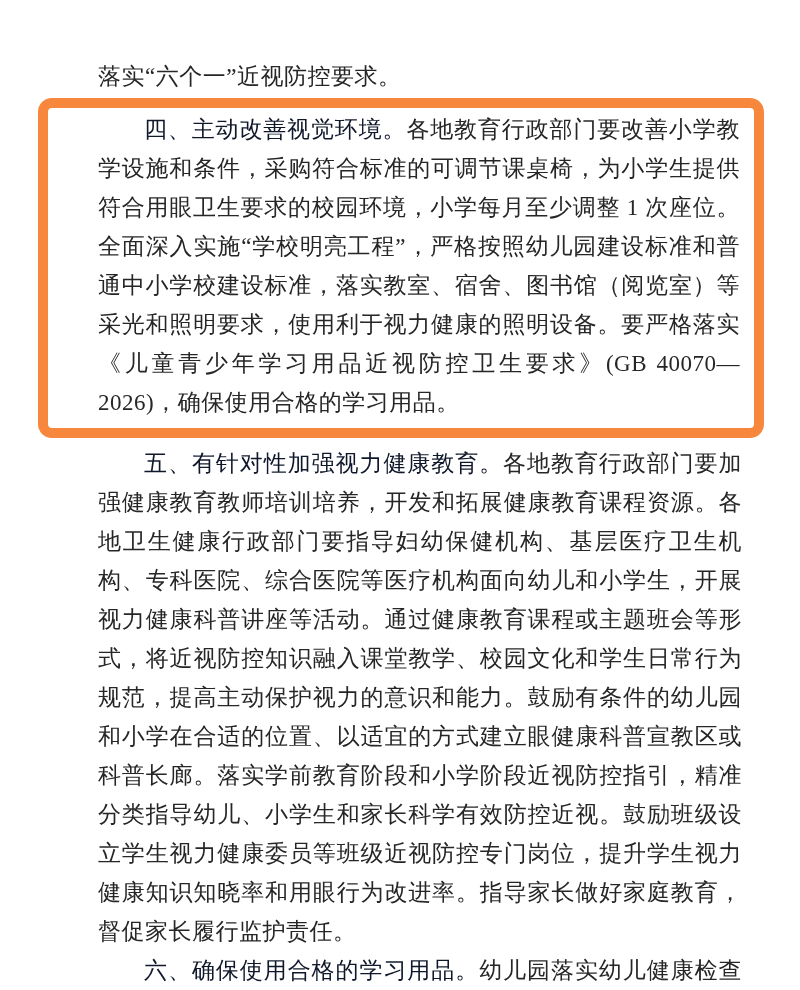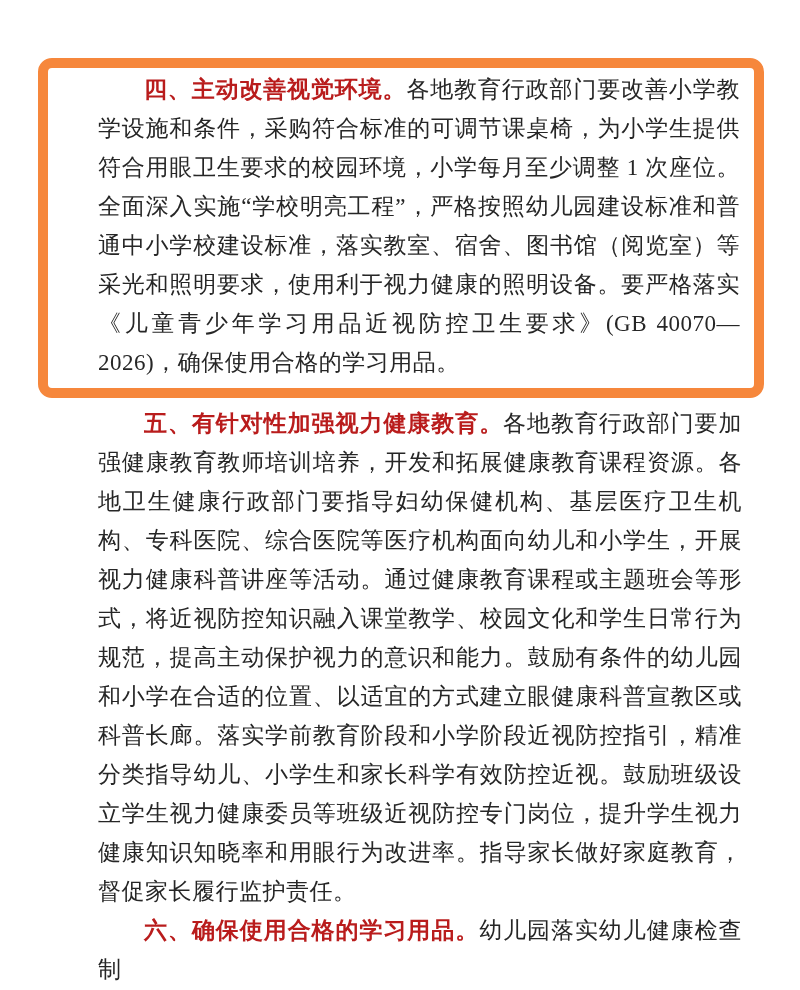--- a/index.html
+++ b/index.html
@@ -30,36 +30,37 @@
     letter-spacing: 0.5px;
   }
   .continuation {
     text-indent: 0;
     line-height: 40px;
   }
   .para {
     text-indent: 2em;
   }
   .section-heading {
-    font-weight: 700;
-    color: #b91c1c;
+    font-weight: 400;
+    color: #0f172a;
   }
   .highlight-box {
     border: 10px solid #F6873C;
     border-radius: 14px;
     margin: 1px -22px 6px -60px;
     padding: 2px 14px 6px 50px;
   }
   .spacer-five { margin-top: 0; }
 </style>
 </head>
 <body>
 
 <div class="page">
 
+  <p class="continuation">落实“六个一”近视防控要求。</p>
 
   <div class="highlight-box">
     <p class="para"><span class="section-heading">四、主动改善视觉环境。</span><span>各地教育行政部门要改善小学教学设施和条件，采购符合标准的可调节课桌椅，为小学生提供符合用眼卫生要求的校园环境，小学每月至少调整 1 次座位。全面深入实施“学校明亮工程”，严格按照幼儿园建设标准和普通中小学校建设标准，落实教室、宿舍、图书馆（阅览室）等采光和照明要求，使用利于视力健康的照明设备。要严格落实《儿童青少年学习用品近视防控卫生要求》(GB 40070—2026)，确保使用合格的学习用品。</span></p>
   </div>
 
   <p class="para spacer-five"><span class="section-heading">五、有针对性加强视力健康教育。</span><span>各地教育行政部门要加强健康教育教师培训培养，开发和拓展健康教育课程资源。各地卫生健康行政部门要指导妇幼保健机构、基层医疗卫生机构、专科医院、综合医院等医疗机构面向幼儿和小学生，开展视力健康科普讲座等活动。通过健康教育课程或主题班会等形式，将近视防控知识融入课堂教学、校园文化和学生日常行为规范，提高主动保护视力的意识和能力。鼓励有条件的幼儿园和小学在合适的位置、以适宜的方式建立眼健康科普宣教区或科普长廊。落实学前教育阶段和小学阶段近视防控指引，精准分类指导幼儿、小学生和家长科学有效防控近视。鼓励班级设立学生视力健康委员等班级近视防控专门岗位，提升学生视力健康知识知晓率和用眼行为改进率。指导家长做好家庭教育，督促家长履行监护责任。</span></p>
 
   <p class="para"><span class="section-heading">六、确保使用合格的学习用品。</span><span>幼儿园落实幼儿健康检查制</span></p>
 
 </div>

